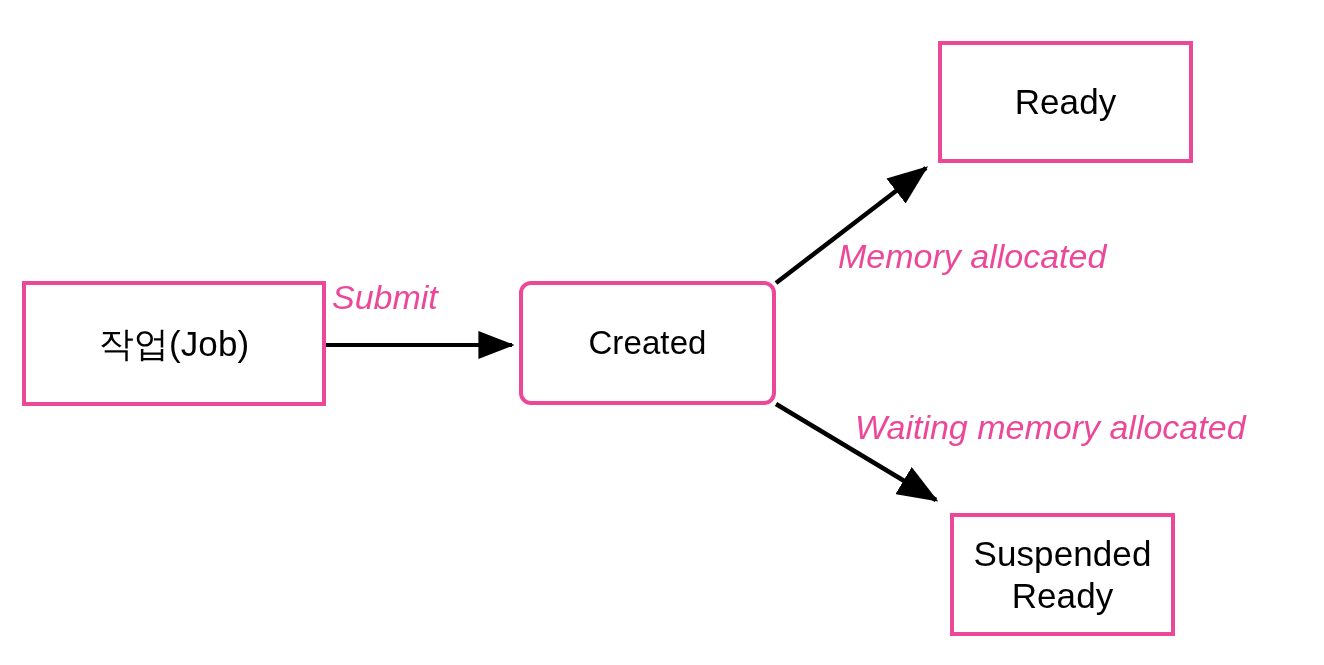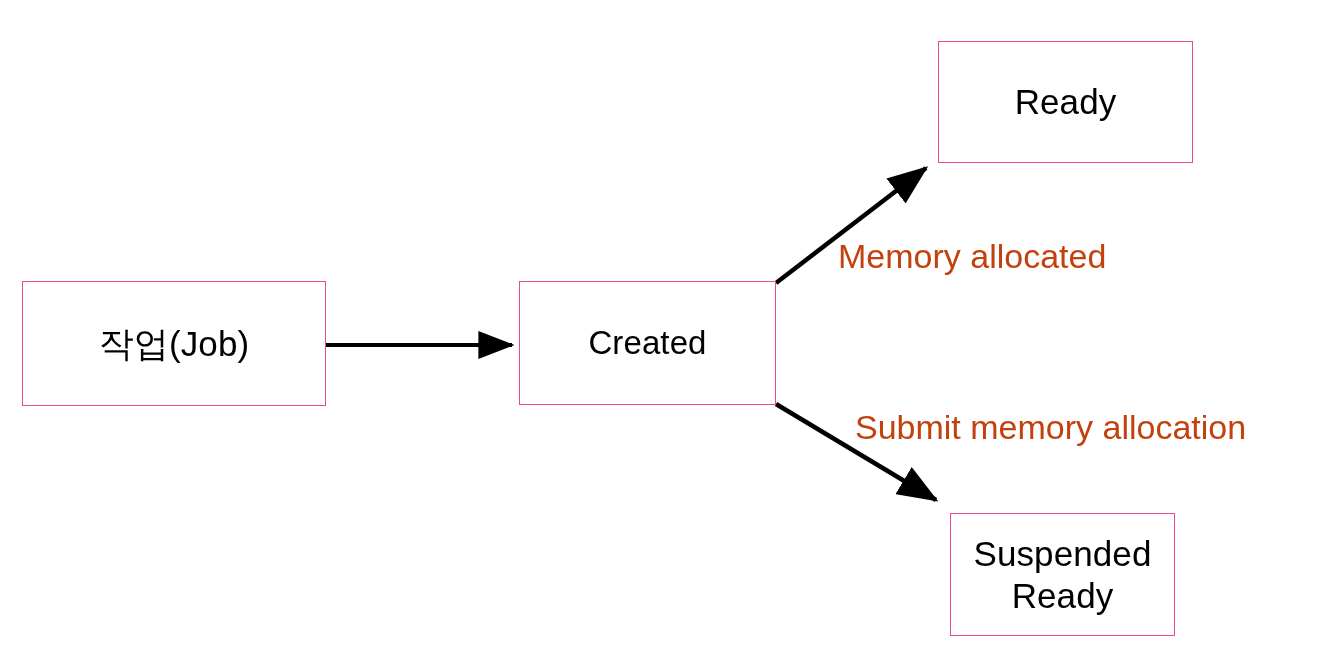--- a/index.html
+++ b/index.html
@@ -12,55 +12,56 @@
     width: 1324px;
     height: 665px;
     background: #ffffff;
     overflow: hidden;
     font-family: "Liberation Sans", sans-serif;
     color: #000000;
   }
   .node {
     position: absolute;
     box-sizing: border-box;
-    border: 1px solid #ec4899;
+    border: 4px solid #ec4899;
     background: #ffffff;
     display: flex;
     align-items: center;
     justify-content: center;
     text-align: center;
   }
   .node-label {
     font-size: 35px;
     line-height: 1.18;
     color: #000000;
     white-space: pre-line;
     letter-spacing: 0.1px;
   }
   .node-label.small {
     font-size: 33px;
   }
   .edge-label {
     position: absolute;
     font-size: 34px;
     line-height: 1.1;
-    color: #c2410c;
+    color: #ec4899;
     white-space: nowrap;
+    font-style: italic;
   }
   #arrows {
     position: absolute;
     left: 0;
     top: 0;
     width: 1324px;
     height: 665px;
     pointer-events: none;
   }
   
   #node-job      { left: 22px;  top: 281px; width: 304px; height: 125px; }
-  #node-created  { left: 519px; top: 281px; width: 257px; height: 124px; }
+  #node-created  { left: 519px; top: 281px; width: 257px; height: 124px; border-radius: 12px; }
   #node-ready    { left: 938px; top: 41px;  width: 255px; height: 122px; }
   #node-susready { left: 950px; top: 513px; width: 225px; height: 123px; }
   
   #label-submit          { left: 332px; top: 279px; }
   #label-memory-alloc    { left: 838px; top: 238px; }
   #label-waiting-alloc   { left: 855px; top: 409px; }
 </style>
 </head>
 <body>
 
@@ -90,18 +91,19 @@
 
   <div class="node" id="node-ready">
     <span class="node-label">Ready</span>
   </div>
 
   <div class="node" id="node-susready">
     <span class="node-label">Suspended
 Ready</span>
   </div>
 
+  <div class="edge-label" id="label-submit">Submit</div>
 
   <div class="edge-label" id="label-memory-alloc">Memory allocated</div>
 
-  <div class="edge-label" id="label-waiting-alloc">Submit memory allocation</div>
+  <div class="edge-label" id="label-waiting-alloc">Waiting memory allocated</div>
 
 </div>
 
 </body></html>

